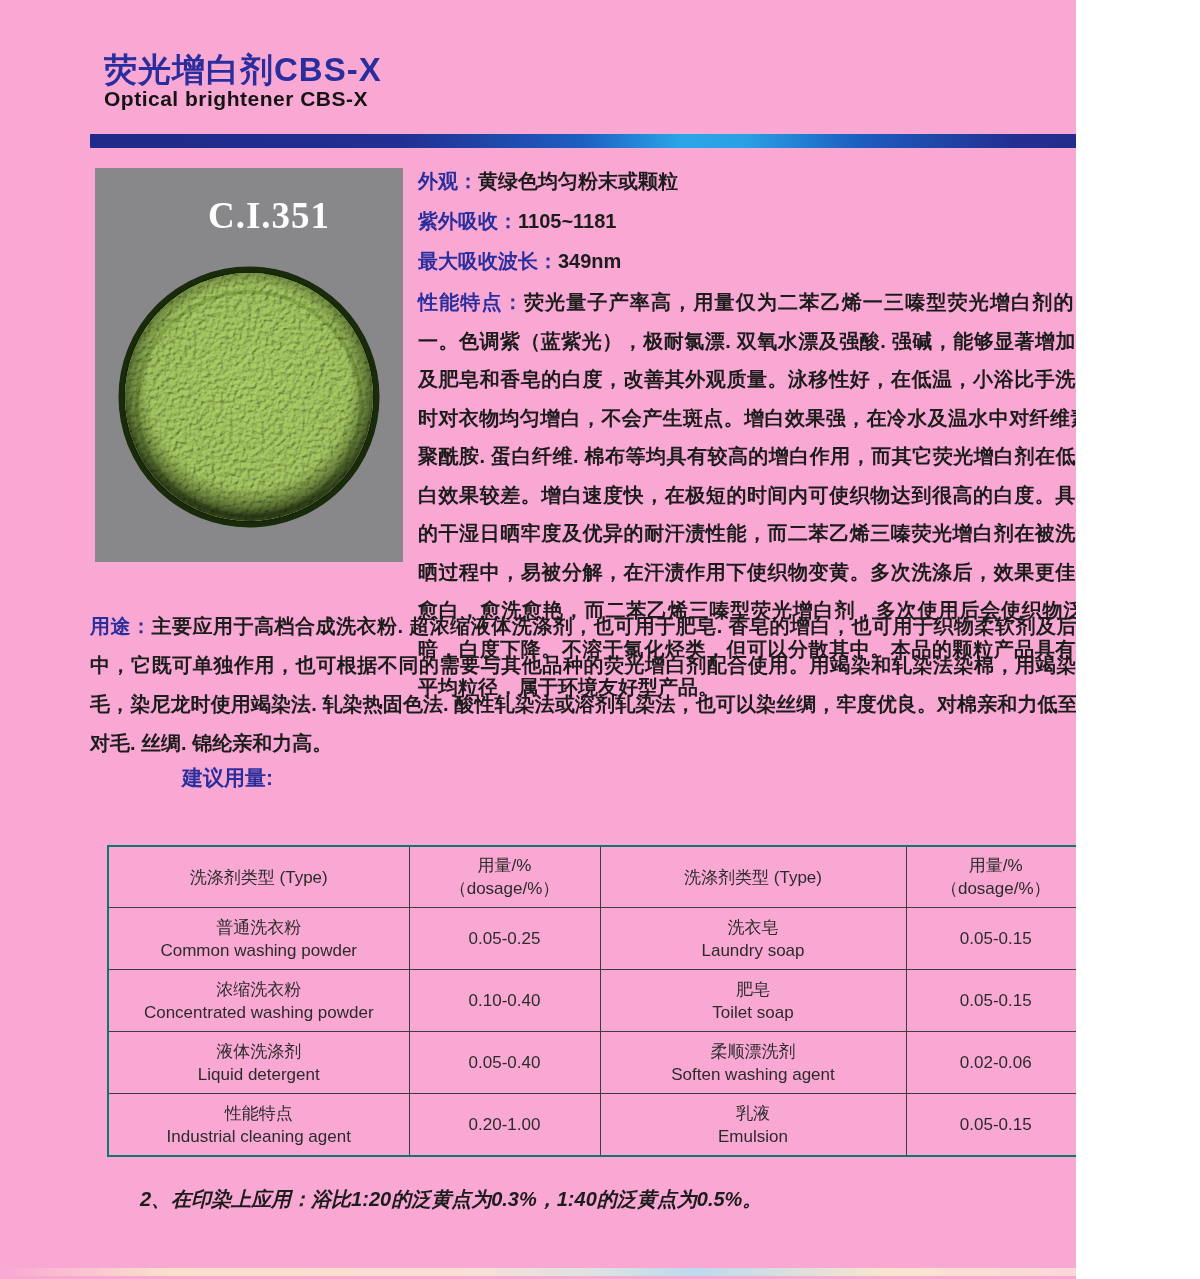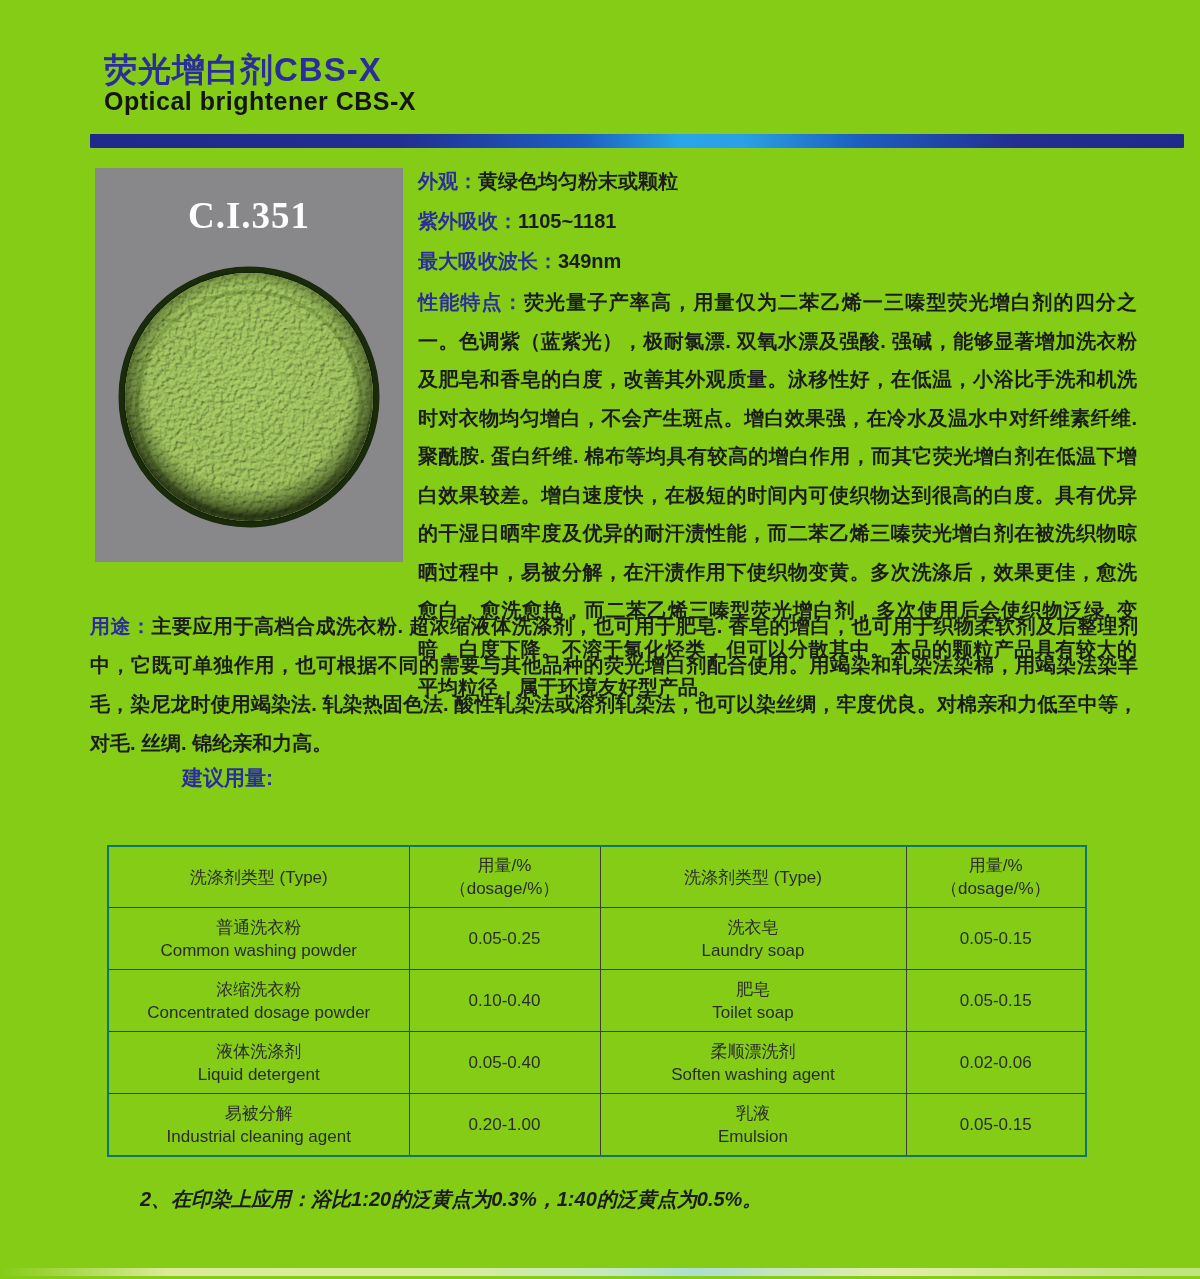--- a/index.html
+++ b/index.html
@@ -1,52 +1,53 @@
 <!DOCTYPE html>
 <html><head>
 <meta charset="utf-8">
 <style>
   html,body{margin:0;padding:0;background:#ffffff;}
   .page{
     position:relative;
-    width:1200px;height:1279px;
-    background:#84cc16;
+    width:1076px;height:1279px;
+    background:#f9a8d4;
     overflow:hidden;
     font-family:"Liberation Sans",sans-serif;
     color:#1c1c1c;
   }
   .abs{position:absolute;}
 
   .title-cn{
     left:104px;top:48px;
     font-size:33px;font-weight:bold;letter-spacing:1px;
     color:#2a2e9c;
   }
   .title-en{
     left:104px;top:87px;
-    font-size:25px;font-weight:bold;color:#141414;letter-spacing:.5px;
+    font-size:21px;font-weight:bold;color:#141414;letter-spacing:.5px;
   }
   .grad-bar{
     left:90px;top:134px;width:1094px;height:14px;
     background:linear-gradient(90deg,
       #1f2a8a 0%, #222e91 28%, #1d5fc0 45%, #2aa6e8 54%,
       #2a9fe4 60%, #1d5fc0 70%, #232e90 85%, #1f2a8a 100%);
     border-radius:1px;
   }
 
   .photo{
     left:95px;top:168px;width:308px;height:394px;
     background:#88888a;
   }
   .photo-label{
     position:absolute;left:0;top:26px;width:100%;
     text-align:center;
     font-family:"Liberation Serif",serif;
     font-weight:bold;font-size:37px;color:#fdfdfd;
     letter-spacing:1px;
+    padding-left:20px;
   }
   .dish{position:absolute;left:23px;top:98px;width:262px;height:262px;}
 
   .props{
     left:418px;top:161px;width:719px;
     font-size:20px;font-weight:bold;
     word-break:break-all;text-align:justify;
   }
   .props p{margin:0;}
   .prop-line{line-height:40px;}
@@ -184,21 +185,21 @@
       <td>0.05-0.25</td>
       <td>
             <div>洗衣皂</div>
             <div>Laundry soap</div>
           </td>
       <td class="val-top">0.05-0.15</td>
     </tr>
     <tr>
       <td>
             <div>浓缩洗衣粉</div>
-            <div>Concentrated dosage powder</div>
+            <div>Concentrated washing powder</div>
           </td>
       <td>0.10-0.40</td>
       <td>
             <div>肥皂</div>
             <div>Toilet soap</div>
           </td>
       <td class="val-top">0.05-0.15</td>
     </tr>
     <tr>
       <td>
@@ -207,21 +208,21 @@
           </td>
       <td>0.05-0.40</td>
       <td>
             <div>柔顺漂洗剂</div>
             <div>Soften washing agent</div>
           </td>
       <td class="val-top">0.02-0.06</td>
     </tr>
     <tr>
       <td>
-            <div>易被分解</div>
+            <div>性能特点</div>
             <div>Industrial cleaning agent</div>
           </td>
       <td>0.20-1.00</td>
       <td>
             <div>乳液</div>
             <div>Emulsion</div>
           </td>
       <td>0.05-0.15</td>
     </tr>
   </tbody>

